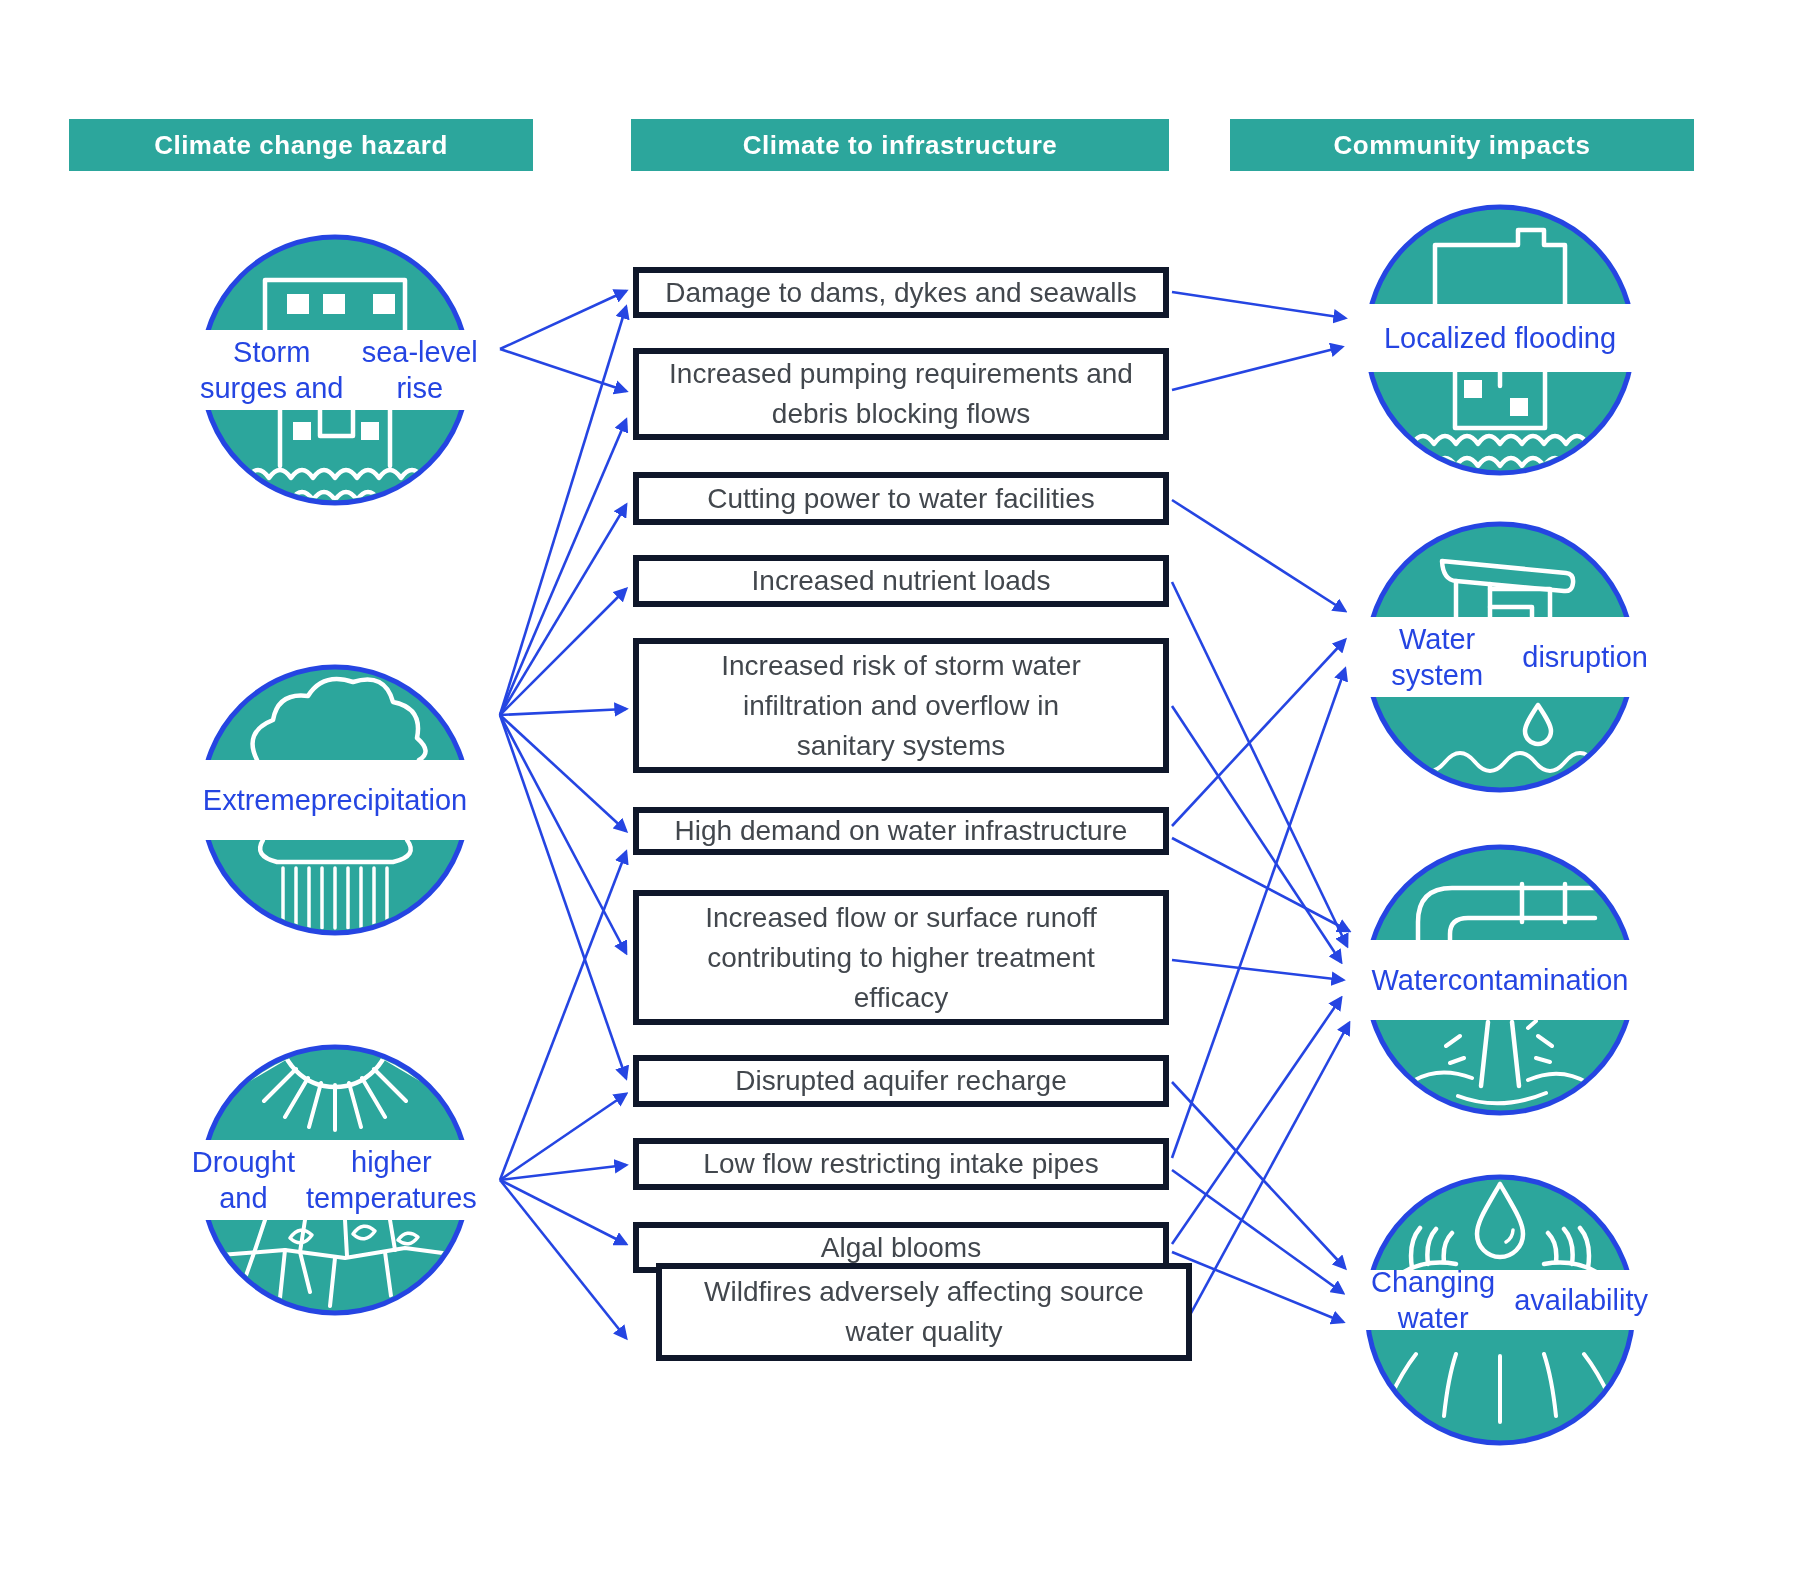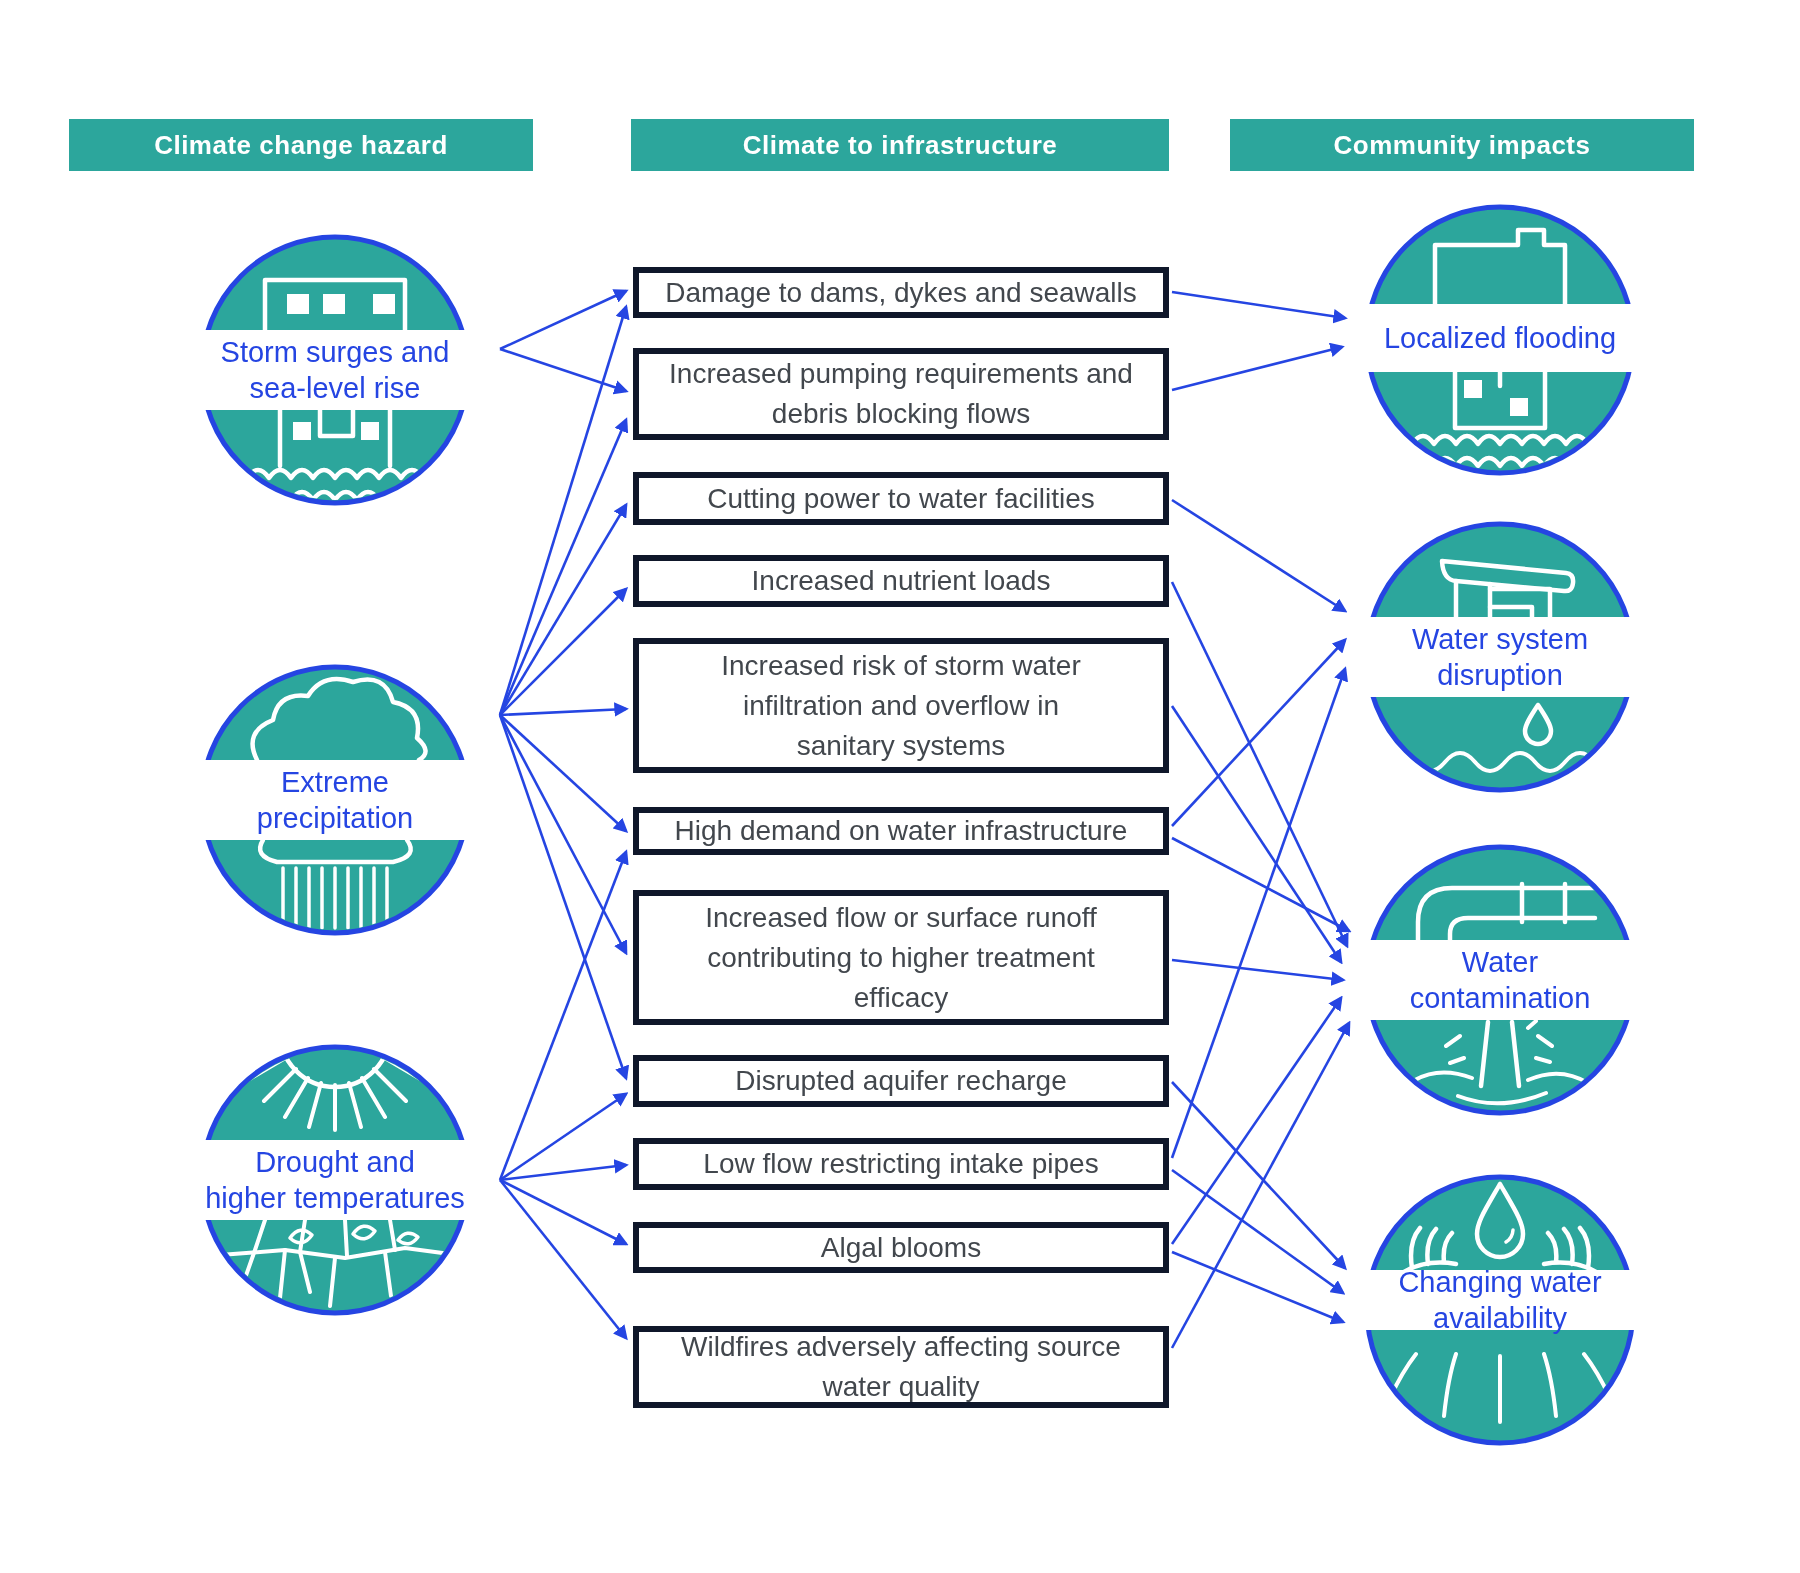--- a/index.html
+++ b/index.html
@@ -12,21 +12,21 @@
     letter-spacing:.5px;z-index:4;}
 
   
   .impact-box{position:absolute;left:633px;width:536px;box-sizing:border-box;
     border:6px solid #0f172a;background:#ffffff;display:flex;align-items:center;justify-content:center;
     color:#42474D;font-size:28px;line-height:40px;text-align:center;z-index:2;padding:0 12px;}
   .impact-box span{display:block;}
 
   
   .node-svg{position:absolute;width:280px;height:280px;z-index:2;}
-  .band{position:absolute;width:296px;background:#ffffff;display:flex;flex-direction:column;
+  .band{position:absolute;width:296px;background:#ffffff;display:flex;
     align-items:center;justify-content:center;color:#2545E2;font-size:29px;font-weight:500;
     line-height:36px;text-align:center;z-index:3;}
   .band div:empty{display:none;}
 
   
   #arrow-layer{position:absolute;left:0;top:0;z-index:1;}
   #arrow-layer line{stroke:#2545E2;stroke-width:2.6;}
 </style>
 </head>
 <body>
@@ -161,21 +161,21 @@
     </div>
   <div class="impact-box" style="top:1055px;height:52px;">
       <span>Disrupted aquifer recharge</span>
     </div>
   <div class="impact-box" style="top:1138px;height:52px;">
       <span>Low flow restricting intake pipes</span>
     </div>
   <div class="impact-box" style="top:1222px;height:51px;">
       <span>Algal blooms</span>
     </div>
-  <div class="impact-box" style="top:1326px;height:82px;">
+  <div class="impact-box" style="top:1263px;height:98px;margin-left:23px;">
       <span style="max-width:480px;">Wildfires adversely affecting source water quality</span>
     </div>
 
   <svg class="node-svg" style="left:1360px;top:200px;" viewBox="0 0 280 280">
     <defs>
         <clipPath id="clipD">
           <circle cx="140" cy="140" r="130"></circle>
         </clipPath>
       </defs>
     <circle cx="140" cy="140" r="133" fill="#2CA69C" stroke="#2545E2" stroke-width="5"></circle>

